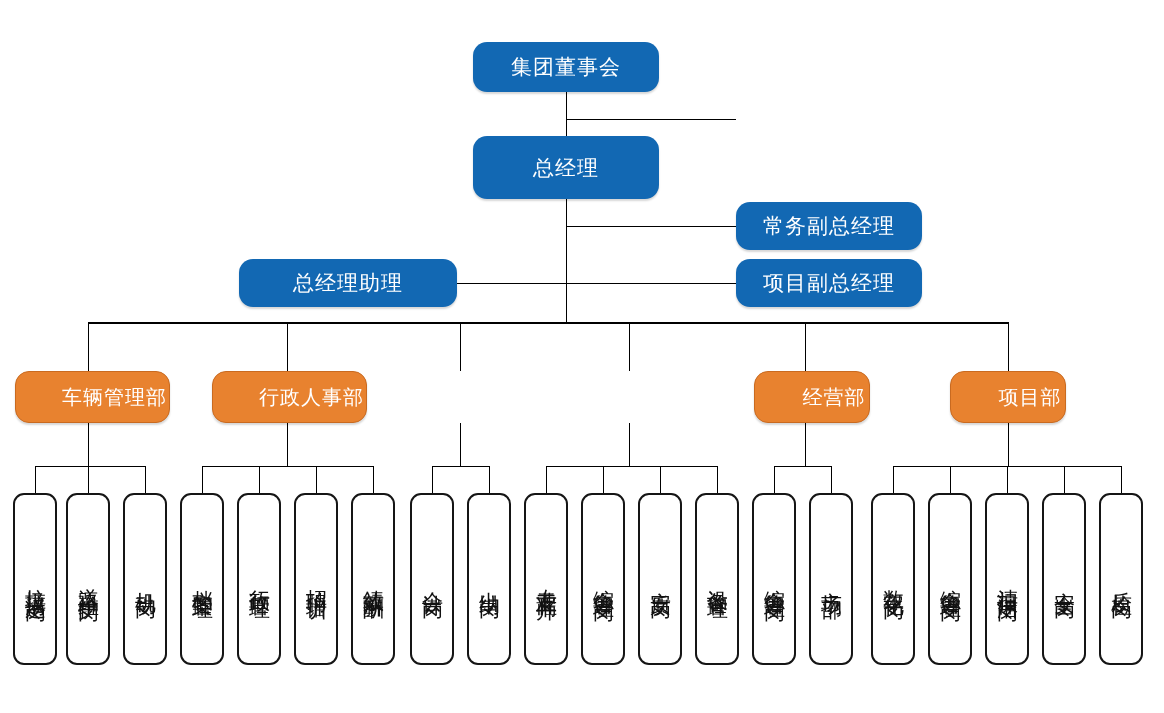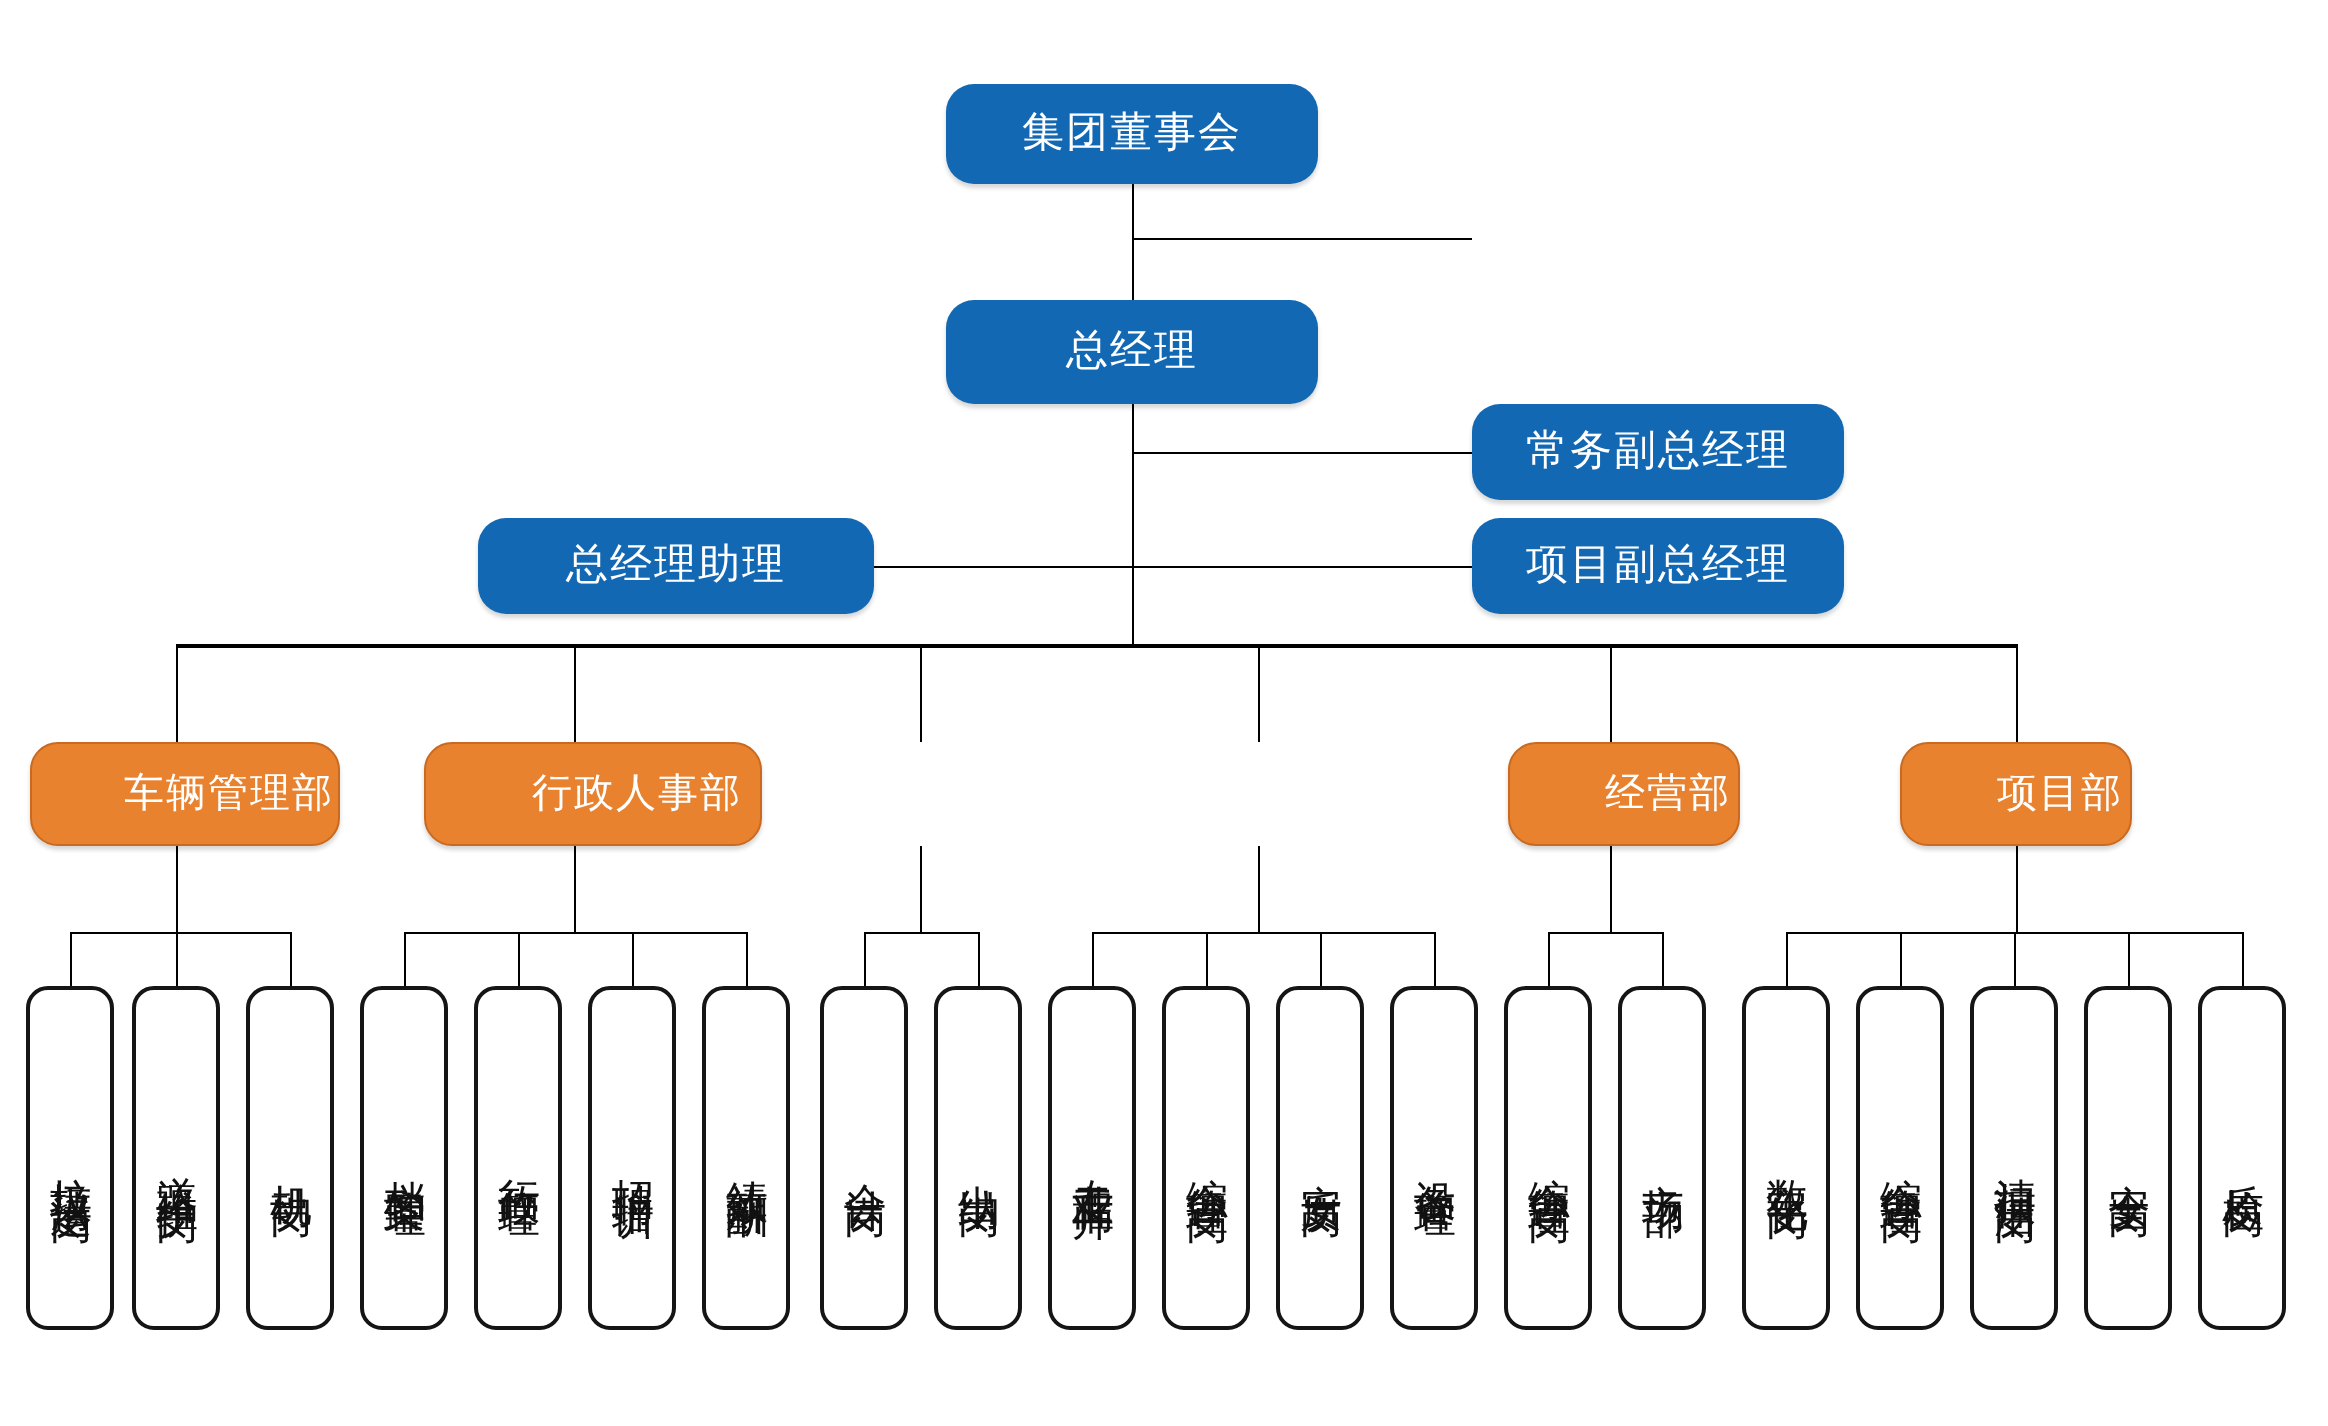--- a/index.html
+++ b/index.html
@@ -129,41 +129,41 @@
   <div class="ln v" style="left:950px;top:466px;height:27px;"></div>
   <div class="ln v" style="left:1007px;top:466px;height:27px;"></div>
   <div class="ln v" style="left:1064px;top:466px;height:27px;"></div>
   <div class="ln v" style="left:1121px;top:466px;height:27px;"></div>
 
   <div class="node blue" style="left:473px;top:42px;width:186px;height:50px;">
     <span>集团董事会</span>
   </div>
 
 
-  <div class="node blue" style="left:473px;top:150px;width:186px;height:52px;">
+  <div class="node blue" style="left:473px;top:136px;width:186px;height:63px;">
     <span>总经理</span>
   </div>
 
   <div class="node blue" style="left:736px;top:202px;width:186px;height:48px;">
     <span>常务副总经理</span>
   </div>
 
   <div class="node blue" style="left:736px;top:259px;width:186px;height:48px;">
     <span>项目副总经理</span>
   </div>
 
-  <div class="node blue" style="left:239px;top:259px;width:198px;height:48px;">
+  <div class="node blue" style="left:239px;top:259px;width:218px;height:48px;">
     <span>总经理助理</span>
   </div>
 
   <div class="node orange" style="left:15px;top:371px;width:155px;height:52px;">
     <span>车辆管理部</span>
   </div>
 
-  <div class="node orange" style="left:212px;top:371px;width:169px;height:52px;">
+  <div class="node orange" style="left:212px;top:371px;width:155px;height:52px;">
     <span>行政人事部</span>
   </div>
 
 
 
   <div class="node orange" style="left:754px;top:371px;width:116px;height:52px;">
     <span>经营部</span>
   </div>
 
   <div class="node orange" style="left:950px;top:371px;width:116px;height:52px;">

